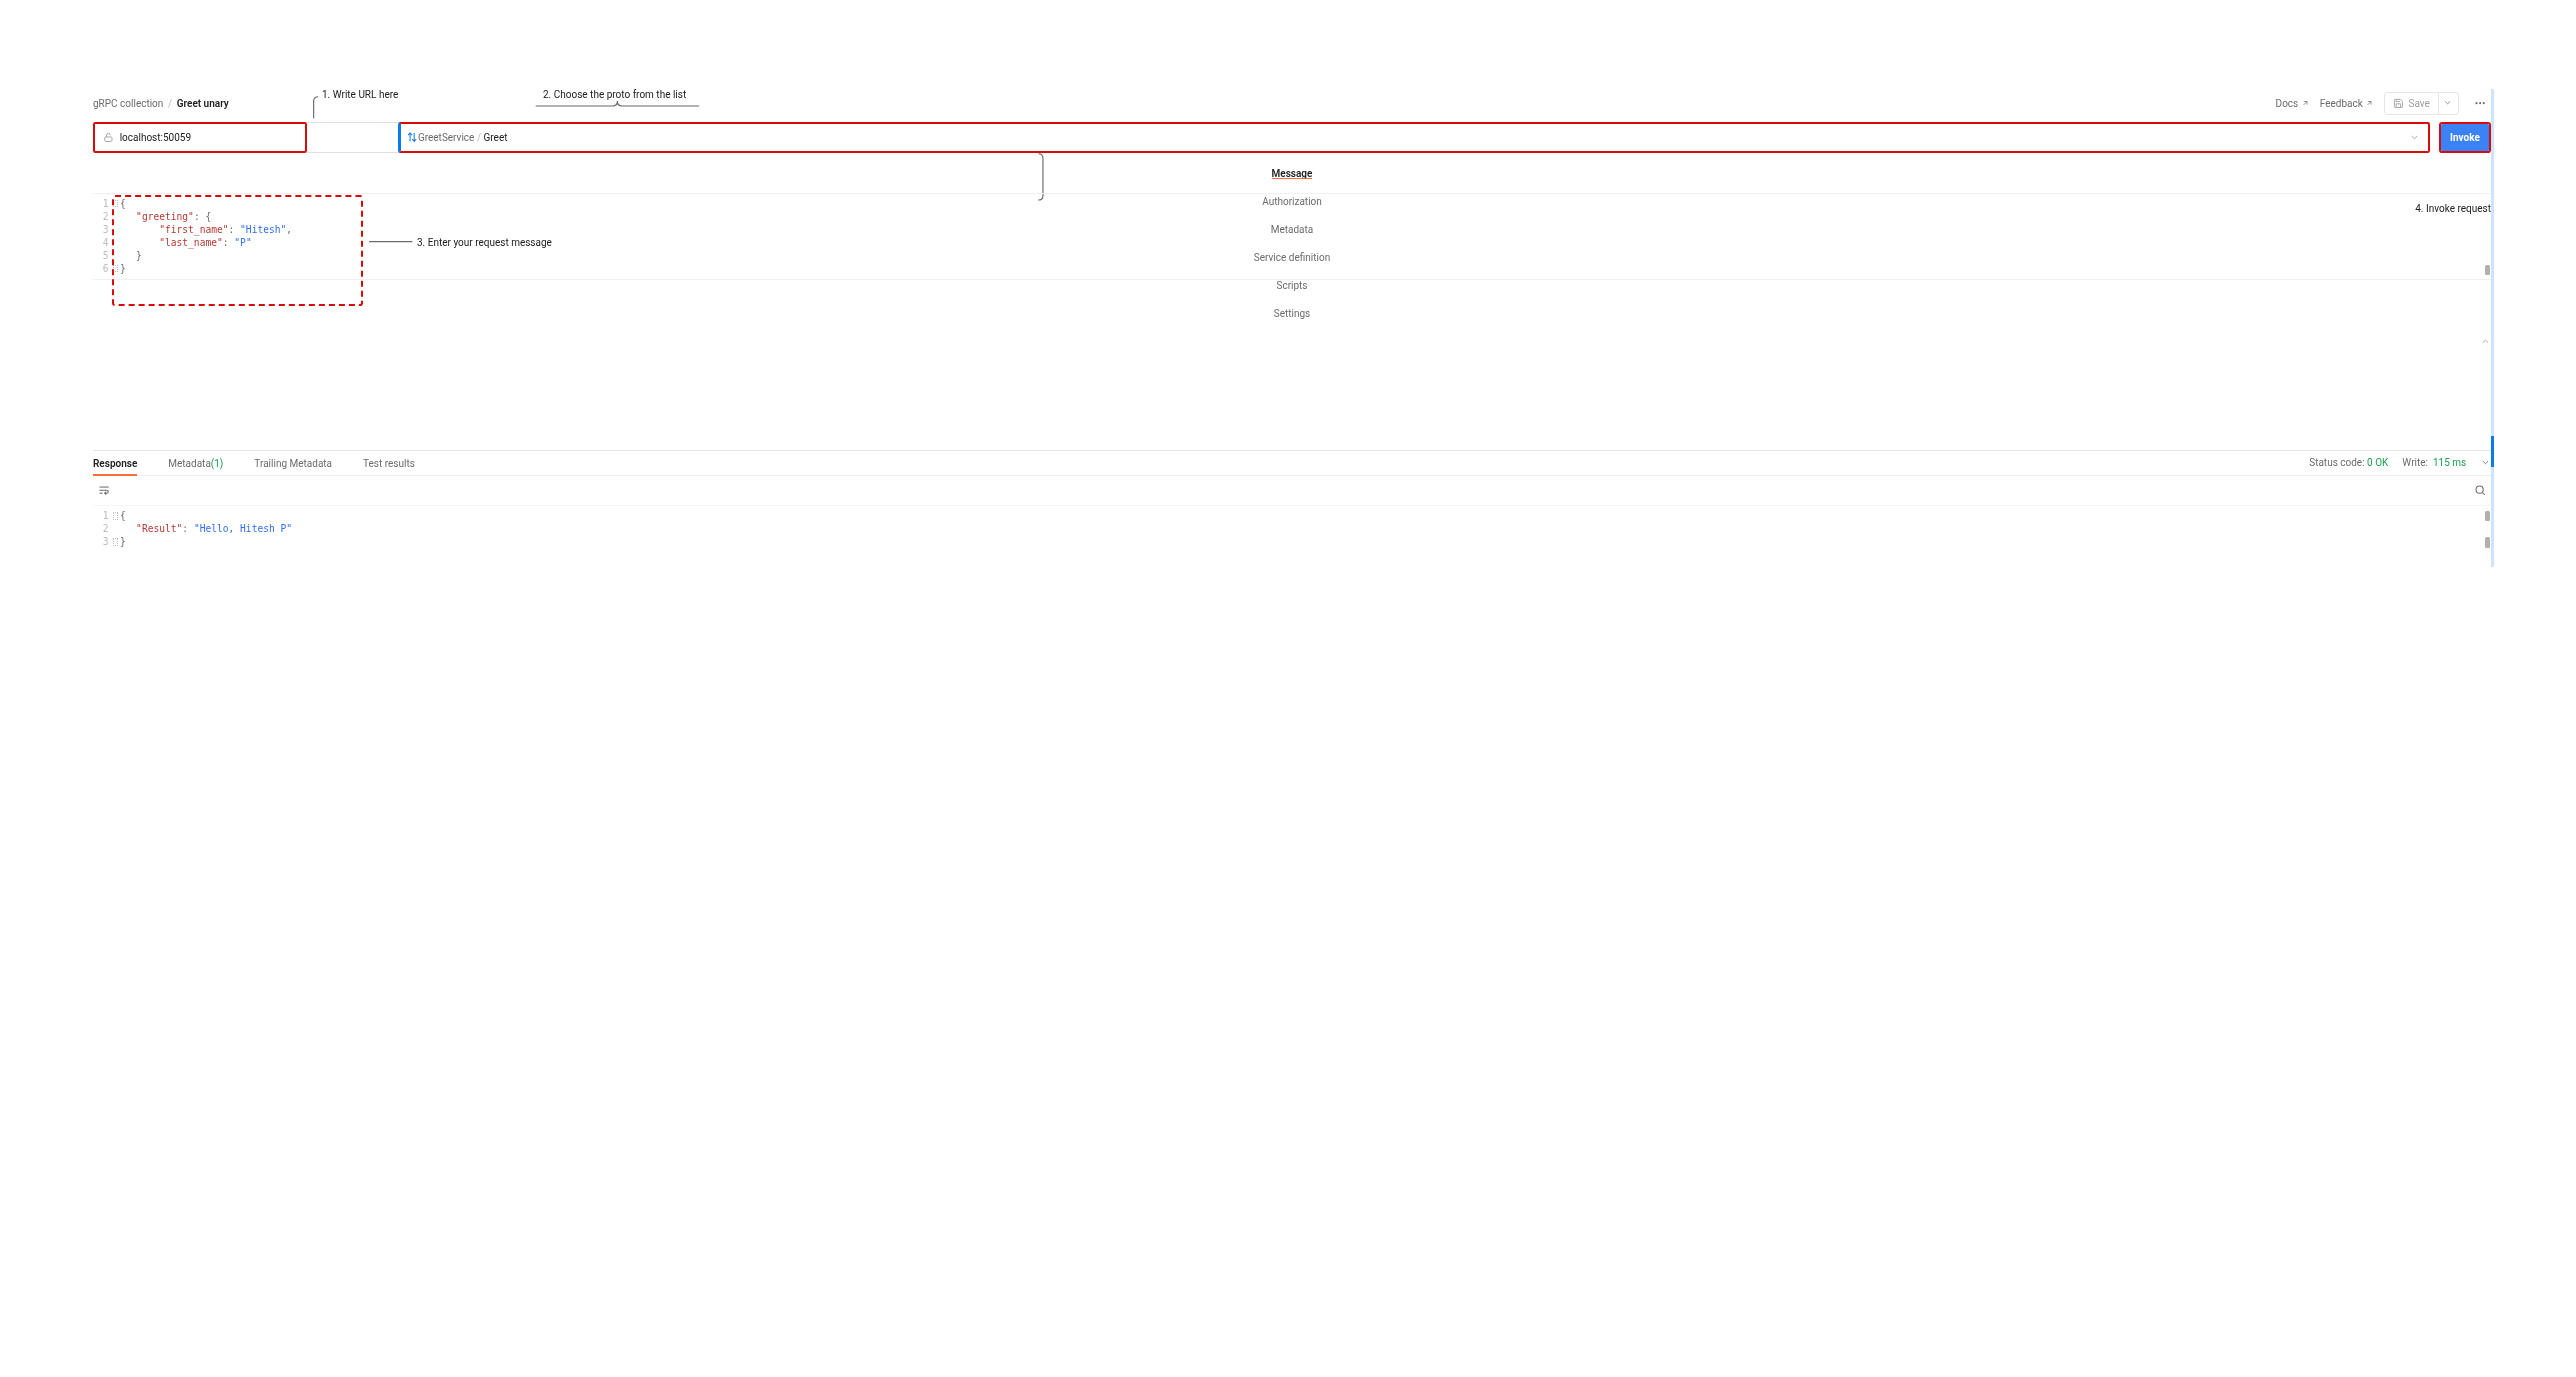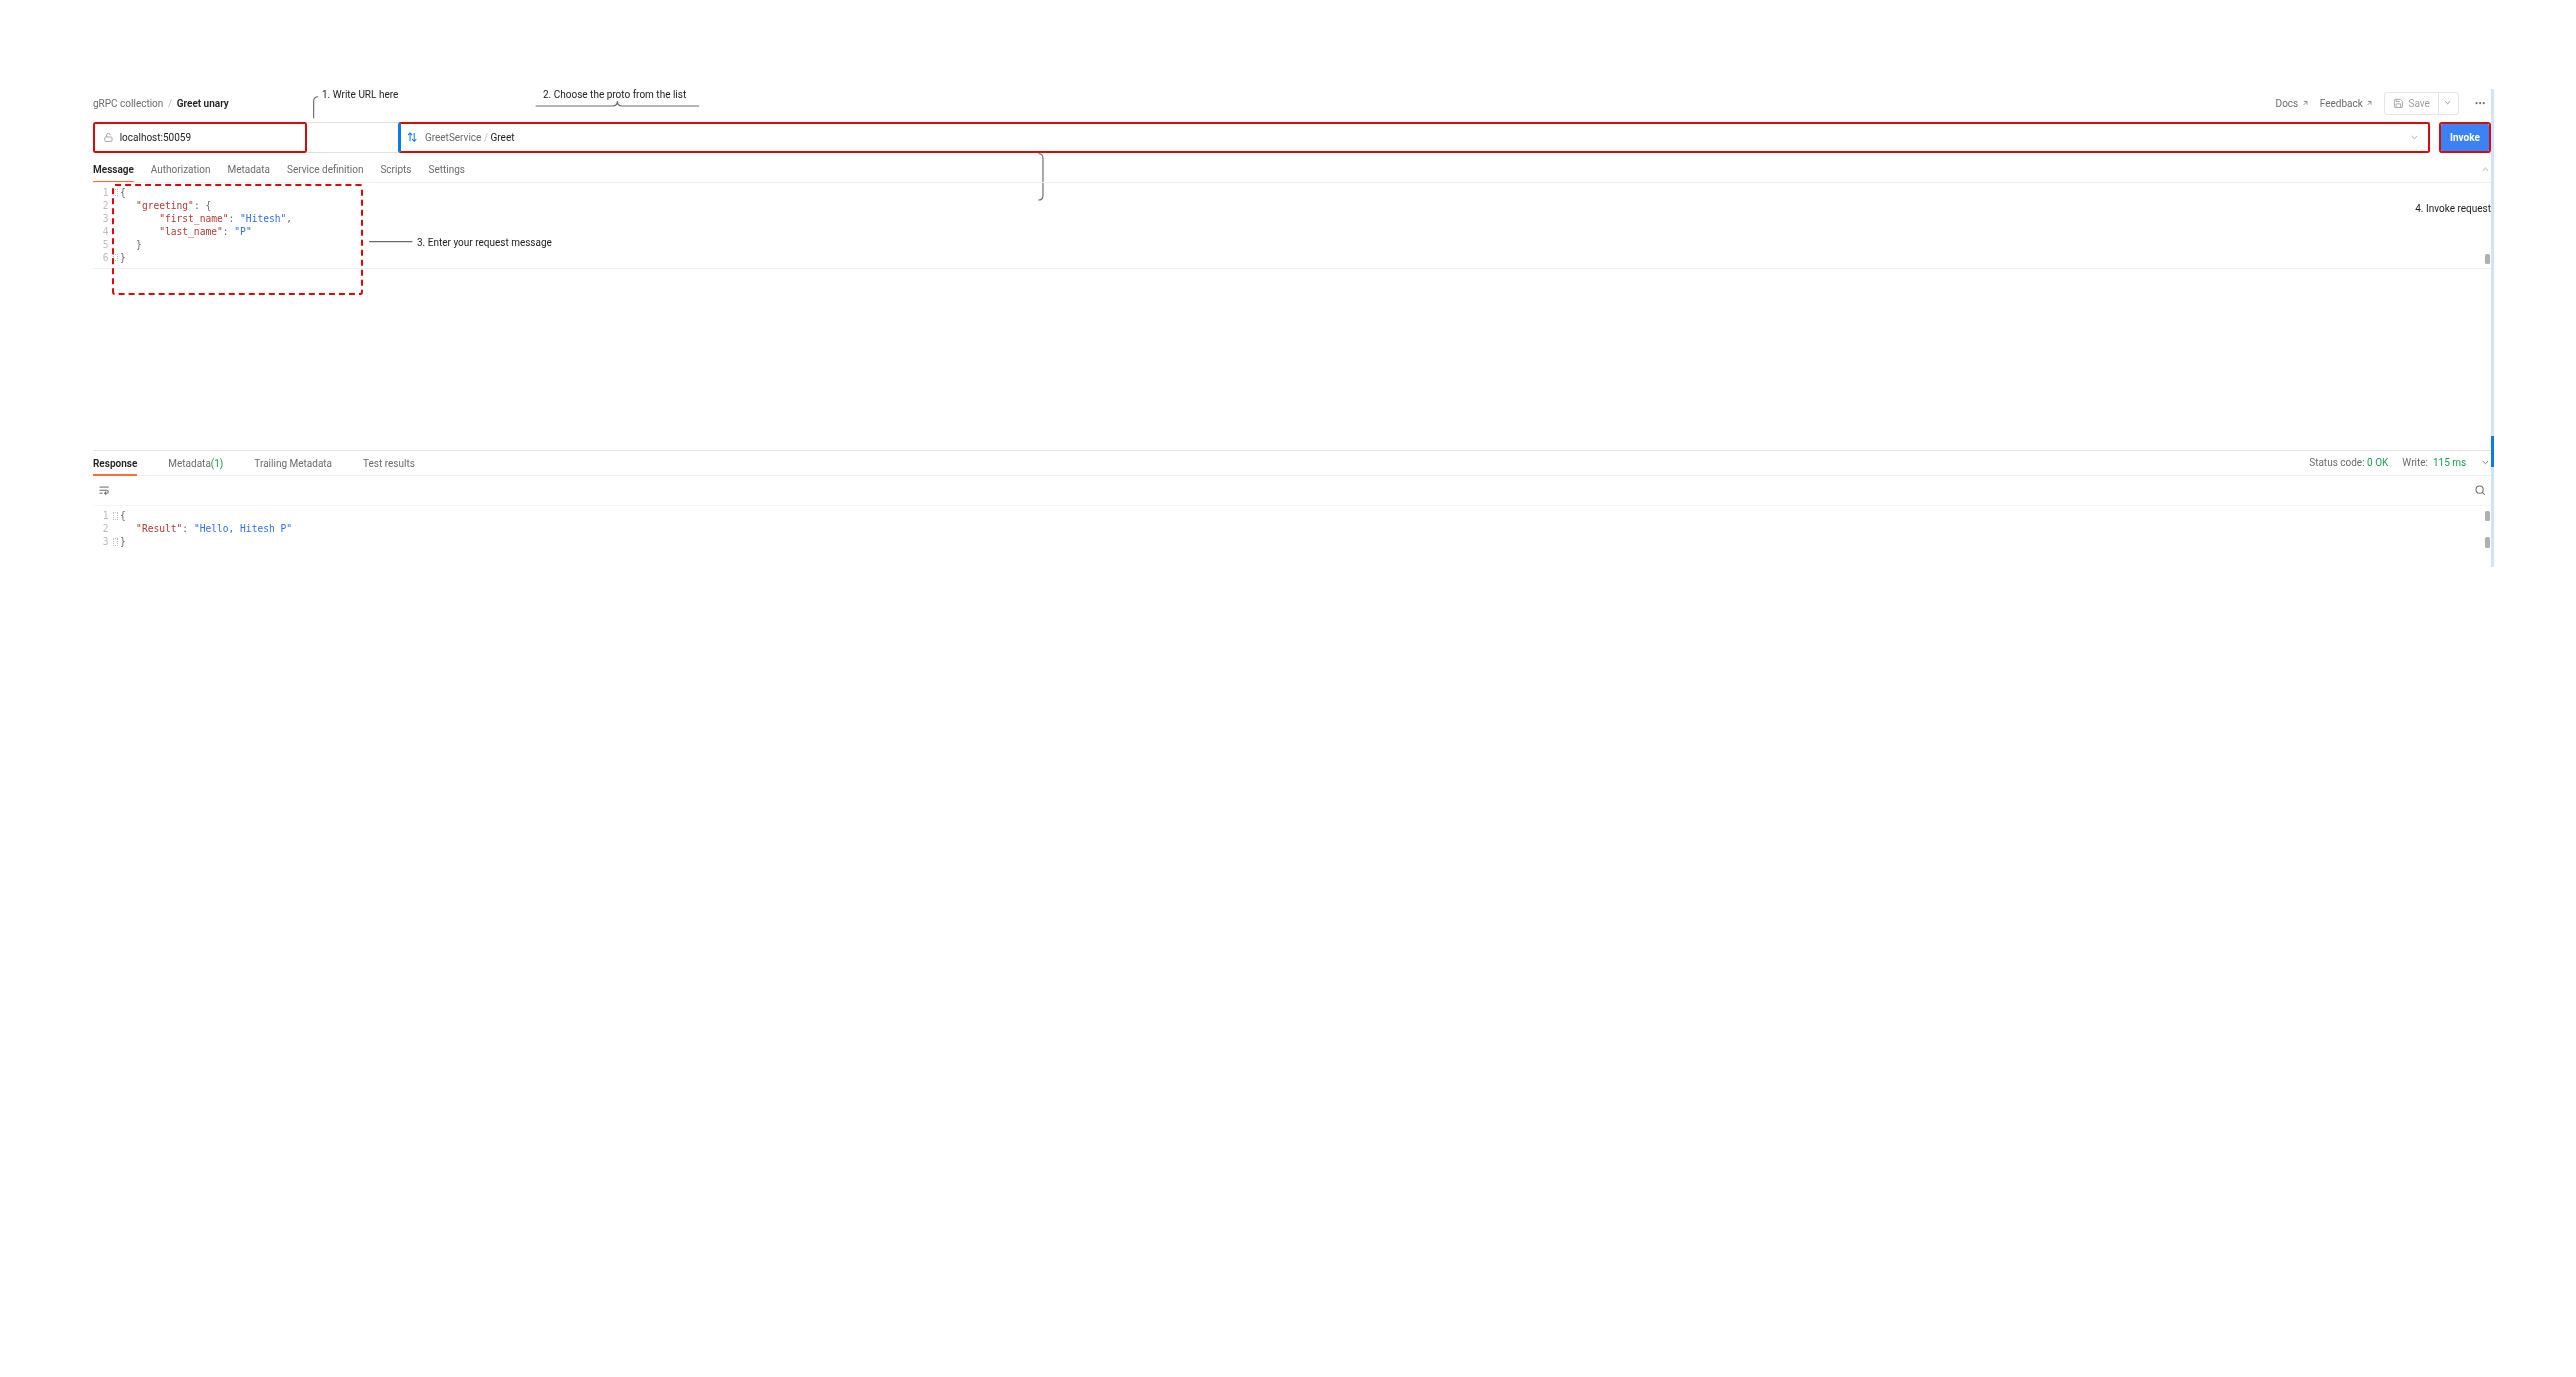--- a/index.html
+++ b/index.html
@@ -94,21 +94,21 @@
   }
   .method-box {
     flex: 1 1 auto;
     border: 2.3px solid #d80b0b;
     border-left-width: 3.1px;
     border-left-color: #097bed;
     border-radius: 2.3px;
     display: flex;
     align-items: center;
     padding: 0 7.7px 0 4.6px;
-    gap: 7px;
+    gap: 0;
     background: #fff;
     cursor: pointer;
   }
   .transfer-icon { color: #097bed; display: inline-flex; flex: none; }
   .method-text { flex: 1 1 auto; color: #6b6b6b; font-size: 10px; }
   .method-text .svc { color: #6b6b6b; }
   .method-text .sep2 { color: #bdbdbd; }
   .method-text .mth { color: #212121; }
   .chevron-down { color: #9e9e9e; display: inline-flex; }
   .invoke-wrap {
@@ -134,22 +134,23 @@
 
   
   .tabs {
     display: flex;
     align-items: center;
     gap: 17px;
     height: 26px;
     border-bottom: 0.8px solid #f0f0f0;
     font-size: 10px;
     color: #6b6b6b;
-    margin-top: 4px;
+    margin-top: 15px;
     position: relative;
+    flex-direction: column;
   }
   .tab { cursor: pointer; padding: 0; height: 100%; display: inline-flex; align-items: center; }
   .tab.active { color: #212121; font-weight: 600; position: relative; }
   .tab.active::after {
     content: ""; position: absolute; left: 0; right: 0; bottom: -0.8px;
     height: 1.5px; background: #ff6c37;
   }
   .tabs .collapse-toggle {
     margin-left: auto; color: #9e9e9e; cursor: pointer; display: inline-flex;
   }

